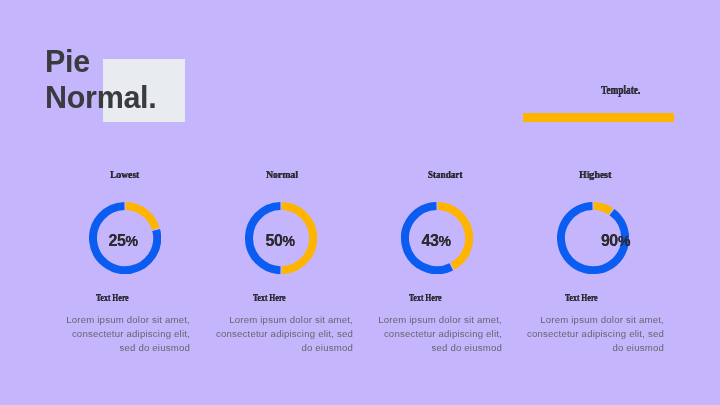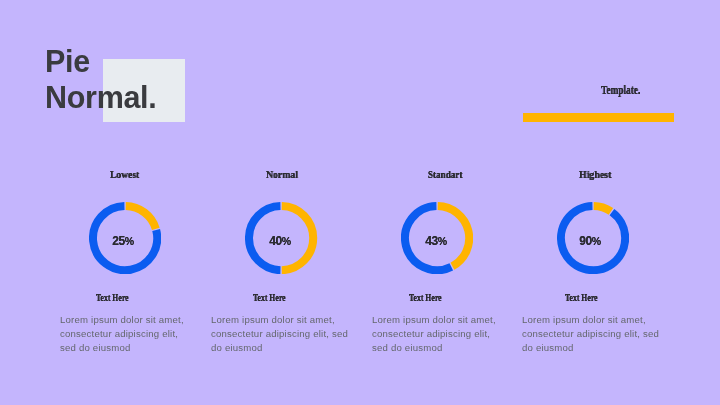--- a/index.html
+++ b/index.html
@@ -15,29 +15,29 @@
   .brand-text{will-change:transform;position:absolute;left:601px;top:84px;font-family:"Liberation Serif",serif;
               font-weight:bold;font-size:11.5px;color:#2b2b31;white-space:nowrap;text-shadow:0 0 0.5px #2b2b31,0 0 0.5px #2b2b31;
               transform:scaleX(0.81);transform-origin:left top;}
   .brand-bar{position:absolute;left:523.3px;top:112.9px;width:150.5px;height:9.6px;background:#ffb400;}
 
   .col{position:absolute;top:0;width:0;height:0;}
   .col-title{will-change:transform;position:absolute;font-family:"Liberation Serif",serif;font-weight:bold;
              font-size:10.5px;color:#2b2b31;white-space:nowrap;text-shadow:0 0 0.5px #2b2b31,0 0 0.5px #2b2b31;
              transform:scaleX(0.93);transform-origin:left top;}
   .donut-wrap{position:absolute;}
-  .pct{will-change:transform;position:absolute;font-size:12px;font-weight:bold;color:#2b2b31;
+  .pct{will-change:transform;position:absolute;font-size:16px;font-weight:bold;color:#2b2b31;
        letter-spacing:-0.4px;white-space:nowrap;text-align:center;
        text-shadow:0 0 0.35px #2b2b31;}
   .pct .sym{font-size:0.88em;}
   .sub{will-change:transform;position:absolute;font-family:"Liberation Serif",serif;font-weight:bold;
        font-size:10.5px;color:#2b2b31;white-space:nowrap;text-shadow:0 0 0.5px #2b2b31,0 0 0.5px #2b2b31;
        transform:scaleX(0.93);transform-origin:left top;}
   .body{will-change:transform;position:absolute;font-size:9.6px;color:#64676d;line-height:14px;
-        letter-spacing:0.2px;text-align:left;}
+        letter-spacing:0.2px;text-align:right;}
 </style>
 </head>
 <body>
 
 <div class="slide">
 
   <div class="title-box"></div>
 
   <div class="title">
     <div>Pie</div>
@@ -59,21 +59,21 @@
       <div class="sub" style="left: 96.4px; top: 292.3px; transform: scaleX(0.739);">Text Here</div>
       <div class="body" style="left: 60.4px; top: 313px; width: 130px;">Lorem ipsum dolor sit amet, consectetur adipiscing elit, sed do eiusmod</div>
     </div>
 
     <div class="col">
       <div class="col-title" style="left: 266px; top: 169.4px; transform: scaleX(0.93);">Normal</div>
       <div class="donut-wrap" style="left: 245.4px; top: 201.9px; width: 72.2px; height: 72.2px;"><svg width="72.2" height="72.2" viewBox="0 0 72.2 72.2">
             <path d="M 36.744 4.006 A 32.1 32.1 0 0 1 36.744 68.194" fill="none" stroke="#ffb400" stroke-width="8"></path>
             <path d="M 35.456 68.194 A 32.1 32.1 0 0 1 35.456 4.006" fill="none" stroke="#0b5cf0" stroke-width="8"></path>
           </svg></div>
-      <div class="pct" style="left: 239.6px; top: 233.8px; width: 80px; line-height: 14px;"><span>40</span><span class="sym">%</span></div>
+      <div class="pct" style="left: 239.6px; top: 233.8px; width: 80px; line-height: 14px;"><span>50</span><span class="sym">%</span></div>
       <div class="sub" style="left: 253.1px; top: 292.3px; transform: scaleX(0.739);">Text Here</div>
       <div class="body" style="left: 210.5px; top: 313px; width: 142px;">Lorem ipsum dolor sit amet, consectetur adipiscing elit, sed do eiusmod</div>
     </div>
 
     <div class="col">
       <div class="col-title" style="left: 428px; top: 169.4px; transform: scaleX(0.866);">Standart</div>
       <div class="donut-wrap" style="left: 401px; top: 201.9px; width: 72.2px; height: 72.2px;"><svg width="72.2" height="72.2" viewBox="0 0 72.2 72.2">
             <path d="M 36.744 4.006 A 32.1 32.1 0 0 1 51.457 64.288" fill="none" stroke="#ffb400" stroke-width="8"></path>
             <path d="M 50.314 64.882 A 32.1 32.1 0 1 1 35.456 4.006" fill="none" stroke="#0b5cf0" stroke-width="8"></path>
           </svg></div>
@@ -81,19 +81,19 @@
       <div class="sub" style="left: 408.8px; top: 292.3px; transform: scaleX(0.739);">Text Here</div>
       <div class="body" style="left: 372.1px; top: 313px; width: 130px;">Lorem ipsum dolor sit amet, consectetur adipiscing elit, sed do eiusmod</div>
     </div>
 
     <div class="col">
       <div class="col-title" style="left: 579.3px; top: 169.4px; transform: scaleX(0.939);">Highest</div>
       <div class="donut-wrap" style="left: 557.3px; top: 201.9px; width: 72.2px; height: 72.2px;"><svg width="72.2" height="72.2" viewBox="0 0 72.2 72.2">
             <path d="M 36.744 4.006 A 32.1 32.1 0 0 1 53.910 9.394" fill="none" stroke="#ffb400" stroke-width="8"></path>
             <path d="M 54.967 10.130 A 32.1 32.1 0 1 1 35.456 4.006" fill="none" stroke="#0b5cf0" stroke-width="8"></path>
           </svg></div>
-      <div class="pct" style="left: 550px; top: 233.8px; width: 80px; line-height: 14px;"><span>90</span><span class="sym">%</span></div>
+      <div class="pct" style="left: 550px; top: 233.8px; width: 80px; line-height: 14px; text-align: right;"><span>90</span><span class="sym">%</span></div>
       <div class="sub" style="left: 565.3px; top: 292.3px; transform: scaleX(0.739);">Text Here</div>
       <div class="body" style="left: 522.4px; top: 313px; width: 142px;">Lorem ipsum dolor sit amet, consectetur adipiscing elit, sed do eiusmod</div>
     </div>
   </div>
 
 </div>
 
 </body></html>

